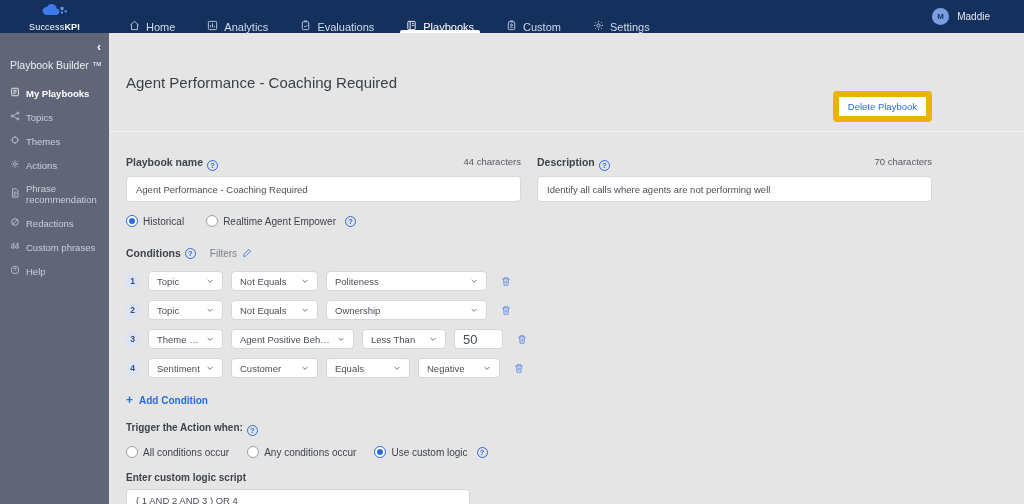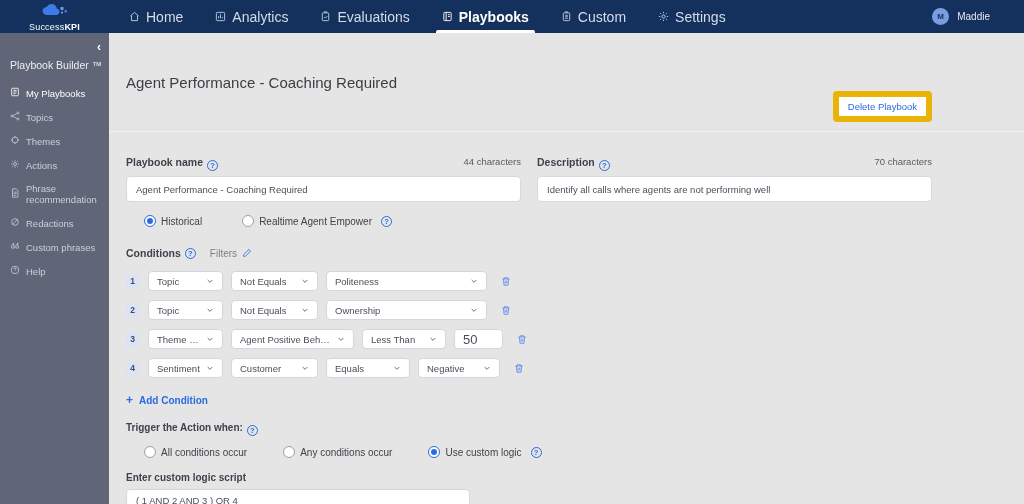--- a/index.html
+++ b/index.html
@@ -5,58 +5,58 @@
   * { margin:0; padding:0; box-sizing:border-box; }
   html,body { width:1024px; height:504px; overflow:hidden; }
   body { font-family:"Liberation Sans","DejaVu Sans",sans-serif; background:#fff; color:#3e434b; }
 
   
   .topbar { height:33px; background:#14305c; display:flex; align-items:stretch; color:#dfe5f0; }
   .brand { width:109px; display:flex; flex-direction:column; align-items:center; justify-content:center; padding-top:2px; }
   .brand-text { font-size:9px; color:#fff; letter-spacing:.2px; margin-top:1px; }
   .brand-text b { font-weight:700; }
   .nav-items { display:flex; align-items:stretch; margin-left:4px; }
-  .nav-item { display:flex; align-items:center; gap:6px; padding:16px 16px; font-size:14px; color:#d5dcea; cursor:pointer; position:relative; }
+  .nav-item { display:flex; align-items:flex-end; gap:6px; padding:0 16px; font-size:11px; color:#d5dcea; cursor:pointer; position:relative; }
   .nav-item svg { width:11px; height:11px; stroke:#c3cde0; }
-  .nav-item.active { color:#fff; font-weight:700; }
+  .nav-item.active { color:#fff; font-weight:400; }
   .nav-item.active svg { stroke:#fff; }
   .nav-item.active::after { content:""; position:absolute; left:10px; right:10px; bottom:0; height:3px; background:#fff; border-radius:2px 2px 0 0; }
   .user { margin-left:auto; margin-right:34px; display:flex; align-items:center; gap:8px; }
   .avatar { width:17px; height:17px; border-radius:50%; background:#7b9ce2; color:#14305c; font-size:8px; font-weight:700; display:flex; align-items:center; justify-content:center; }
   .user-name { font-size:10px; color:#e6eaf2; }
 
   
   .body-row { display:flex; height:471px; }
   .sidebar { width:109px; background:#606677; color:#ced2dc; flex-shrink:0; position:relative; }
   .collapse { position:absolute; top:8px; right:8px; color:#fff; font-size:12px; font-weight:700; cursor:pointer; line-height:1; }
   .sb-title { font-size:10.5px; color:#eceef3; padding:26px 0 6px 10px; }
   .sb-items { margin-top:4px; }
   .sb-item { display:flex; align-items:center; gap:6px; padding:6px 4px 6px 10px; font-size:9.5px; color:#ccd0da; cursor:pointer; }
   .sb-item svg { width:10px; height:10px; stroke:#c4c9d4; flex-shrink:0; }
-  .sb-item.active { color:#fff; font-weight:400; }
+  .sb-item.active { color:#fff; font-weight:700; }
   .sb-item.active svg { stroke:#fff; }
 
   .main { flex:1; background:#e5e5e5; overflow:hidden; }
   .page-head { display:flex; align-items:center; justify-content:space-between; padding:10px 92px 9px 17px; border-bottom:1px solid #f0f1f4; }
   .page-title { font-size:15px; color:#3b4046; font-weight:400; }
   .btn-outline { border:6px solid #eab308; color:#2a6be2; background:#fff; border-radius:4px; font-size:9.5px; padding:4px 9px; cursor:pointer; font-family:inherit;margin-top:48px; }
 
   .content { padding:20px 92px 0 17px; }
 
   label.field-label, .bold-label { font-size:10.5px; font-weight:700; color:#3e434b; }
   .help { display:inline-flex; width:11px; height:11px; border:1px solid #2a6be2; color:#2a6be2; border-radius:50%; font-size:7.5px; font-weight:700; align-items:center; justify-content:center; vertical-align:-2px; margin-left:4px; cursor:pointer; }
 
   .two-col { display:flex; gap:16px; }
   .col { flex:1; }
   .label-row { display:flex; align-items:center; justify-content:space-between; margin-bottom:5px; }
   .counter { font-size:9.5px; color:#565b63; }
   .text-input { width:100%; height:26px; border:1px solid #d6d9e0; border-radius:4px; padding:0 9px; font-size:9.5px; color:#4a4f57; font-family:inherit; outline:none; }
 
   .radio-row { display:flex; align-items:center; gap:22px; margin-top:13px; }
-  .radio { display:flex; align-items:center; gap:5px; font-size:10px; color:#3e434b; cursor:pointer;margin-left:18px; }
+  .radio { display:flex; align-items:center; gap:5px; font-size:10px; color:#3e434b; cursor:pointer; }
   .rdot { width:12px; height:12px; border:1px solid #9aa0aa; border-radius:50%; background:#fff; position:relative; flex-shrink:0; }
   .radio.checked .rdot { border-color:#2a6be2; }
   .radio.checked .rdot::after { content:""; position:absolute; inset:2px; border-radius:50%; background:#2a6be2; }
 
   .cond-head { display:flex; align-items:center; margin-top:17px; }
   .filters { font-size:10px; color:#7a7f88; margin-left:14px; }
   .pencil { margin-left:5px; cursor:pointer; }
   .pencil svg { width:10px; height:10px; stroke:#2a6be2; }
   .cond-sub { font-size:9.5px; color:#5c616a; margin-top:7px; }
 

